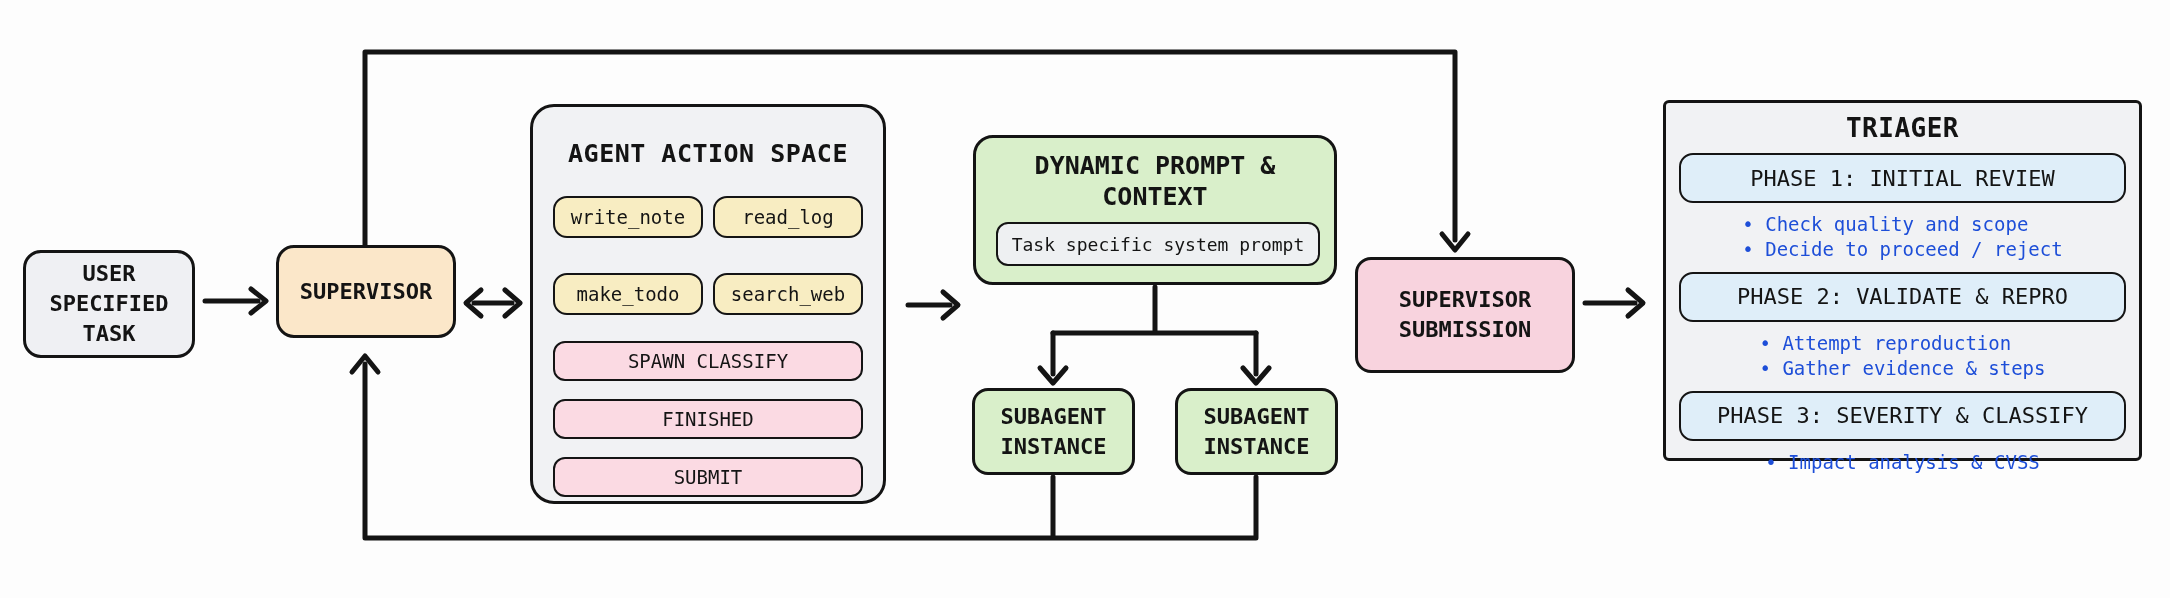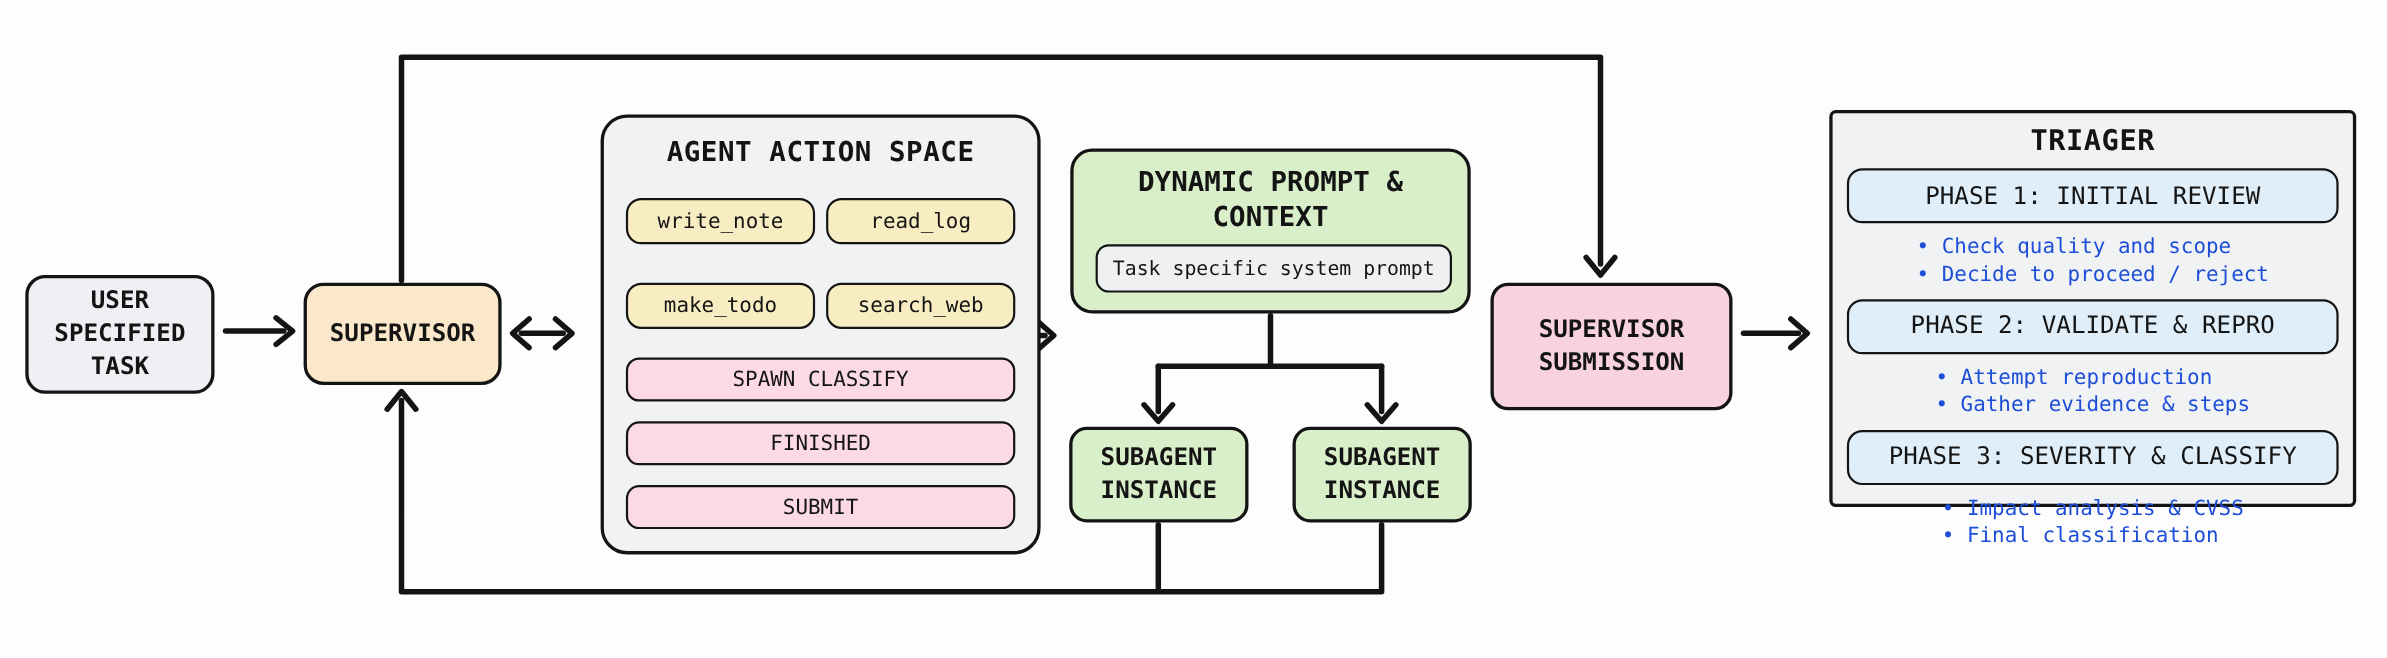--- a/index.html
+++ b/index.html
@@ -17,27 +17,27 @@
   .wires path{fill:none; stroke:currentColor; stroke-width:5; stroke-linecap:round; stroke-linejoin:round;}
 
   .node{
     position:absolute; box-sizing:border-box; border:3px solid var(--ink);
     display:flex; align-items:center; justify-content:center; text-align:center;
     font-weight:bold; line-height:1.35;
   }
   .r18{border-radius:18px;} .r16{border-radius:16px;}
 
   .box-user{left:23px; top:250px; width:172px; height:108px; background:var(--gray); font-size:22px; padding:4px 14px;}
-  .box-supervisor{left:276px; top:257px; width:180px; height:93px; background:var(--orange); font-size:22px;}
+  .box-supervisor{left:276px; top:245px; width:180px; height:93px; background:var(--orange); font-size:22px;}
 
   .container{
     position:absolute; box-sizing:border-box; border:3px solid var(--ink); border-radius:24px;
     background:var(--gray2);
   }
-  .box-action{left:530px; top:104px; width:400px; height:400px; padding:16px 20px 0 20px;margin-left:16px;}
+  .box-action{left:530px; top:104px; width:356px; height:400px; padding:32px 20px 0 20px;}
   .ctitle{font-size:25px; font-weight:bold; text-align:center; letter-spacing:.5px;}
   .tool-grid{display:flex; flex-wrap:wrap; gap:35px 10px; margin-top:28px;}
   .pill{
     box-sizing:border-box; border:2.5px solid var(--ink); border-radius:14px;
     display:flex; align-items:center; justify-content:center;
     font-weight:normal; text-align:center;
   }
   .tool-pill{flex:1 1 40%; height:42px; background:var(--yellow); font-size:19px;}
   .control-pill{width:100%; height:40px; background:var(--pink); font-size:19px; border-radius:12px; margin-top:18px;}
   .control-pill.first{margin-top:26px;}
@@ -139,17 +139,16 @@
 
     <div class="pill phase-pill">PHASE 2: VALIDATE &amp; REPRO</div>
     <div class="bullets">
       <div>• Attempt reproduction</div>
       <div>• Gather evidence &amp; steps</div>
     </div>
 
     <div class="pill phase-pill">PHASE 3: SEVERITY &amp; CLASSIFY</div>
     <div class="bullets">
       <div>• Impact analysis &amp; CVSS</div>
-      <div>• Final classification</div>
     </div>
   </div>
 
 </div>
 
 </body></html>

